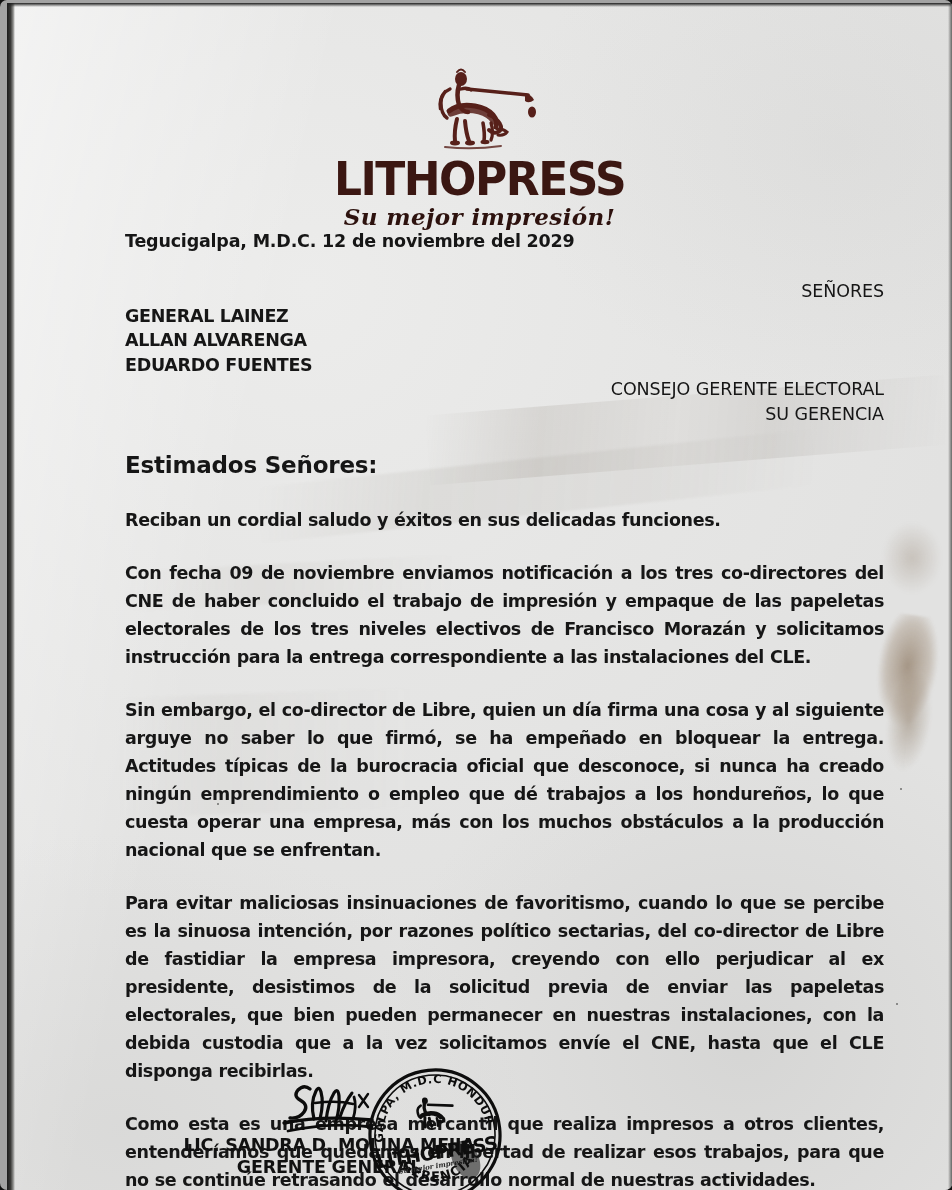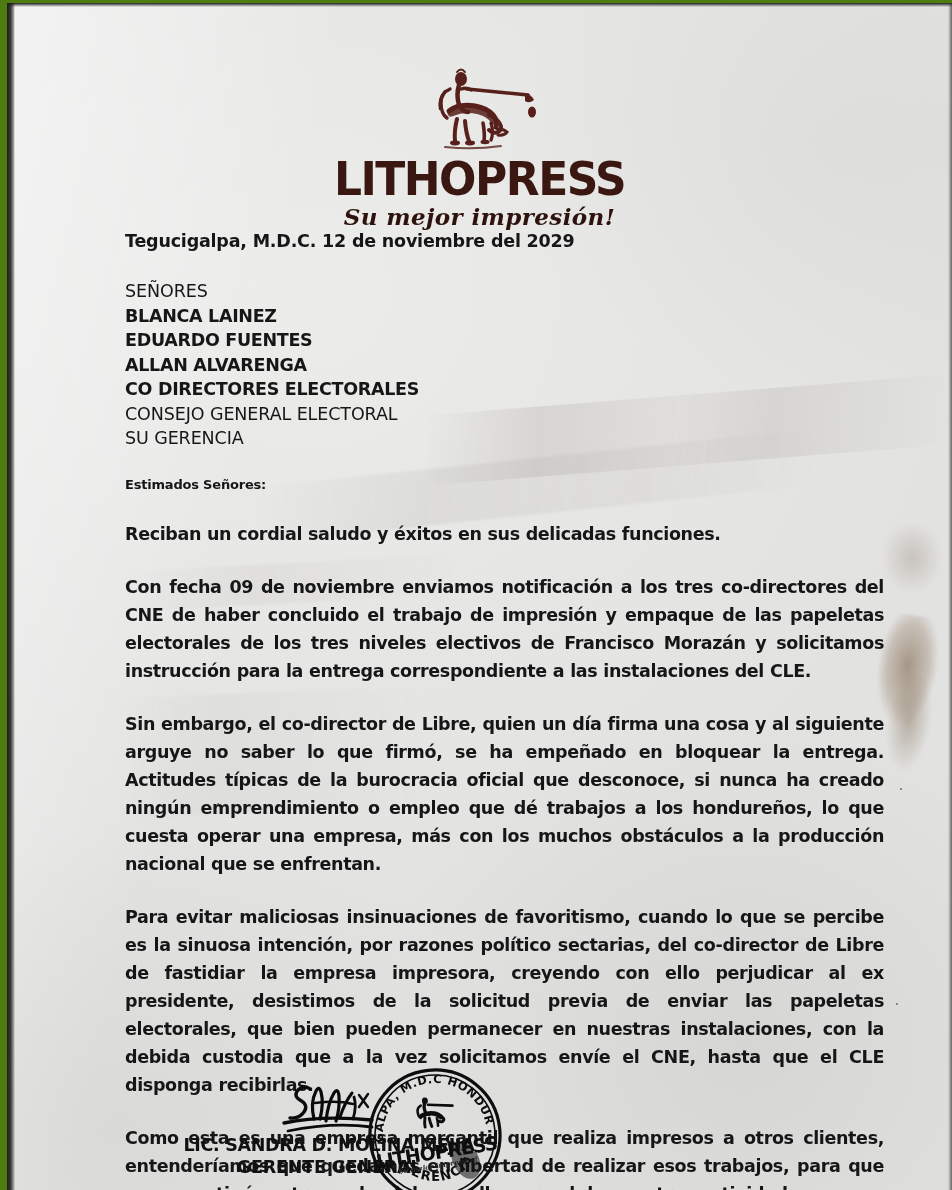--- a/index.html
+++ b/index.html
@@ -11,21 +11,22 @@
   body {
     font-family: "Liberation Sans", sans-serif;
   }
 
   
   #scan {
     position: relative;
     width: 952px;
     height: 1190px;
     overflow: hidden;
-    background: #4d7c0f;
+    background: #a3a3a3;
+    border-radius: 7px;
   }
 
   
   #paper {
     position: absolute;
     left: 7px;
     top: 3px;
     width: 945px;
     height: 1187px;
     background:
@@ -180,26 +181,26 @@
   }
   .addressee {
     margin: 0 0 26px 6px;
     font-family: "DejaVu Sans", sans-serif;
     font-size: 17.5px;
     line-height: 24.5px;
     letter-spacing: -.15px;
   }
   .addressee div { white-space: nowrap; }
   .addressee .bold { font-weight: 800; letter-spacing: -.3px; }
-  .addressee .reg  { font-weight: 500; letter-spacing: -.1px; }
+  .addressee .reg  { font-weight: 500; letter-spacing: -.1px; text-align: right; }
 
   .salutation {
     font-family: "DejaVu Sans", sans-serif;
     font-weight: 700;
-    font-size: 13px;
+    font-size: 23px;
     margin: 0 0 28px 6px;
     letter-spacing: -.2px;
   }
   p.para {
     font-family: "DejaVu Sans", sans-serif;
     font-weight: 700;
     font-size: 17.5px;
     line-height: 28px;
     letter-spacing: -.35px;
     text-align: justify;
@@ -303,25 +304,24 @@
       <span class="logo-word">LITHOPRESS</span>
       <span class="logo-tag">Su mejor impresión!</span>
     </div>
 
     <div class="doc">
 
       <div class="line-date">Tegucigalpa, M.D.C.  12 de noviembre del 2029</div>
 
       <div class="addressee">
         <div class="reg">SEÑORES</div>
-        <div class="bold">BLANCA LAINEZ</div>
+        <div class="bold">GENERAL LAINEZ</div>
+        <div class="bold">ALLAN ALVARENGA</div>
         <div class="bold">EDUARDO FUENTES</div>
-        <div class="bold">ALLAN ALVARENGA</div>
-        <div class="bold">CO DIRECTORES ELECTORALES</div>
-        <div class="reg">CONSEJO GENERAL ELECTORAL</div>
+        <div class="reg">CONSEJO GERENTE ELECTORAL</div>
         <div class="reg">SU GERENCIA</div>
       </div>
 
       <div class="salutation">Estimados Señores:</div>
 
       <p class="para nojust">Reciban un cordial saludo y éxitos en sus delicadas funciones.</p>
       <p class="para">Con fecha 09 de noviembre enviamos notificación a los tres co-directores del CNE de haber concluido el trabajo de impresión y empaque de las papeletas electorales de los tres niveles electivos de Francisco Morazán y solicitamos instrucción para la entrega correspondiente a las instalaciones del CLE.</p>
       <p class="para">Sin embargo, el co-director de Libre, quien un día firma una cosa y al siguiente arguye no saber lo que firmó, se ha empeñado en bloquear la entrega. Actitudes típicas de la burocracia oficial que desconoce, si nunca ha creado ningún emprendimiento o empleo que dé trabajos a los hondureños, lo que cuesta operar una empresa, más con los muchos obstáculos a la producción nacional que se enfrentan.</p>
       <p class="para">Para evitar maliciosas insinuaciones de favoritismo, cuando lo que se percibe es la sinuosa intención, por razones político sectarias, del co-director de Libre de fastidiar la empresa impresora, creyendo con ello perjudicar al ex presidente, desistimos de la solicitud previa de enviar las papeletas electorales, que bien pueden permanecer en nuestras instalaciones, con la debida custodia que a la vez solicitamos envíe el CNE, hasta que el CLE disponga recibirlas.</p>
       <p class="para">Como esta es una empresa mercantil que realiza impresos a otros clientes, entenderíamos que quedamos en libertad de realizar esos trabajos, para que no se continúe retrasando el desarrollo normal de nuestras actividades.</p>

